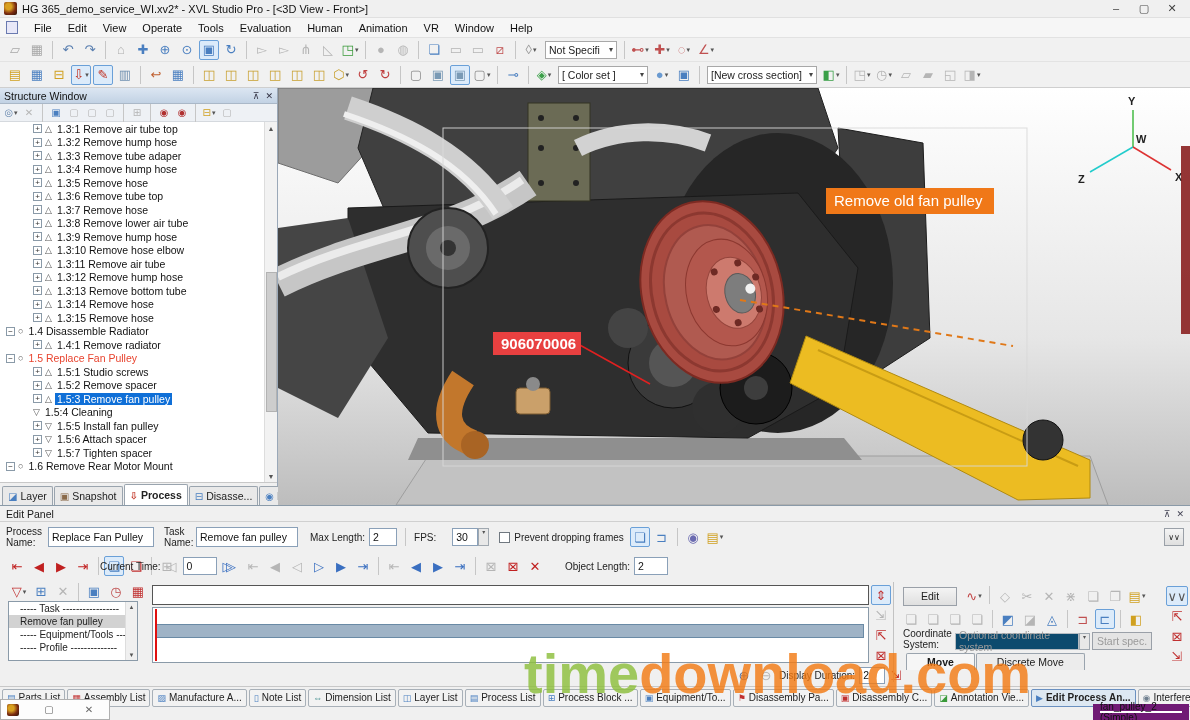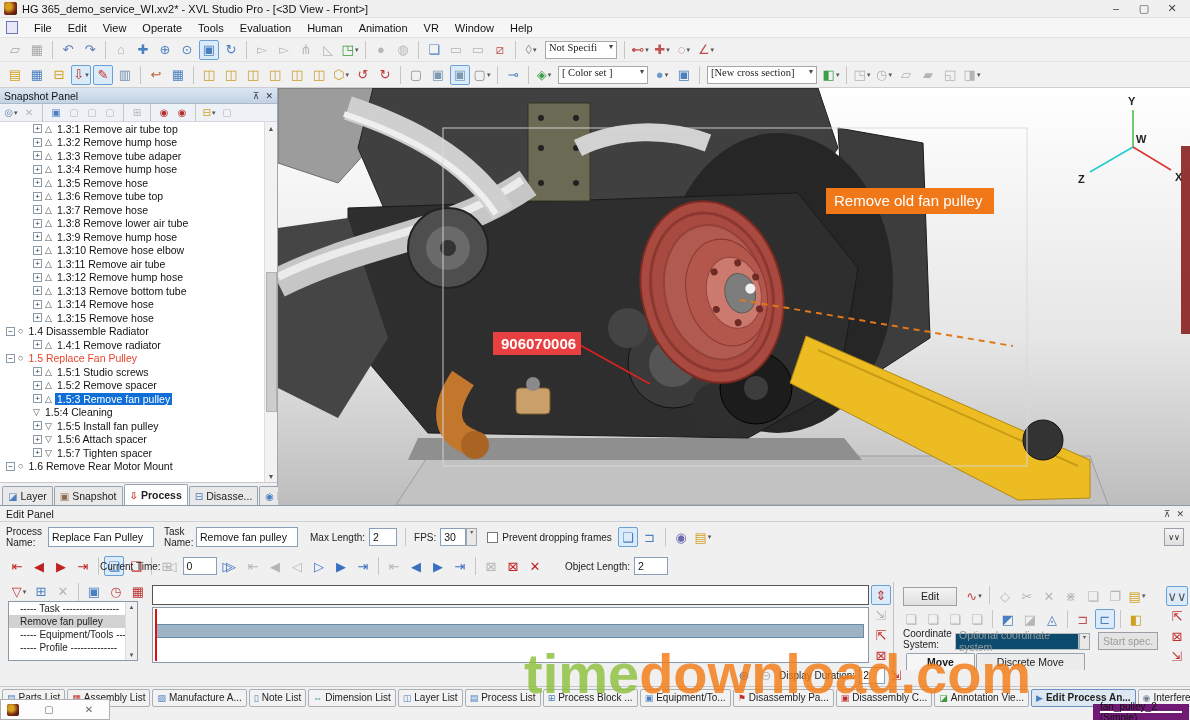--- a/index.html
+++ b/index.html
@@ -19,21 +19,21 @@
 
   
   .toolbar { position:absolute; left:0; width:1190px; background:#f1f1f1; display:flex; align-items:center; padding-left:4px; }
   #toolbar1 { top:38px; height:24px; border-bottom:1px solid #e3e3e3; }
   #toolbar2 { top:62px; height:26px; border-bottom:1px solid #cfcfcf; }
   .tb-ic { display:inline-flex; align-items:center; justify-content:center; min-width:20px; height:20px; margin:0 1px; font-size:13px; border:1px solid transparent; border-radius:2px; position:relative; }
   .tb-ic.boxed { border:1px solid #6aa0d8; background:#dcebfa; }
   .tb-ic.dis { color:#b5b5b5 !important; }
   .tb-ic .dd { font-size:7px; color:#555; margin-left:1px; }
   .tb-sep { width:1px; height:18px; background:#c6c6c6; margin:0 4px; }
-  .tb-sel { height:18px; background:#fff; border:1px solid #a8a8a8; font-size:10.5px; display:inline-flex; align-items:flex-start; justify-content:space-between; padding:0 3px; margin:4px 3px; color:#222;font-family:Liberation Serif, serif; }
+  .tb-sel { height:18px; background:#fff; border:1px solid #a8a8a8; font-size:10.5px; display:inline-flex; align-items:center; justify-content:space-between; padding:0 3px; margin:4px 3px; color:#222; }
   .tb-sel .arr { font-size:8px; color:#444; margin-left:4px; }
 
   
   #structure-panel { position:absolute; left:0; top:88px; width:278px; height:417px; background:#f0f0f0; border-right:1px solid #9aa8b8; }
   #sp-header { height:16px; background:linear-gradient(#dce6f2,#c2d2e4); border-bottom:1px solid #aab8c8; display:flex; align-items:center; padding:0 4px; font-size:10.5px; }
   #sp-header .ttl { flex:1; color:#111; }
   #sp-header .hic { color:#334; font-size:9px; margin-left:6px; }
   #sp-toolbar { height:18px; background:#eef1f5; border-bottom:1px solid #d5d9de; display:flex; align-items:center; padding-left:2px; }
   #sp-toolbar .tb-ic { min-width:16px; height:15px; font-size:10px; }
   #tree { height:361px; background:#fff; overflow:hidden; position:relative; border-bottom:1px solid #c8c8c8; }
@@ -211,21 +211,21 @@
       <span class="tb-ic dis" style="color: rgb(181, 181, 181);">◳<span class="dd">▾</span></span>
       <span class="tb-ic dis" style="color: rgb(181, 181, 181);">◷<span class="dd">▾</span></span>
       <span class="tb-ic dis" style="color: rgb(181, 181, 181);">▱</span>
       <span class="tb-ic dis" style="color: rgb(181, 181, 181);">▰</span>
       <span class="tb-ic dis" style="color: rgb(181, 181, 181);">◱</span>
       <span class="tb-ic dis" style="color: rgb(181, 181, 181);">◨<span class="dd">▾</span></span>
     </div>
 
   <div id="structure-panel">
     <div id="sp-header">
-      <span class="ttl">Snapshot Panel</span>
+      <span class="ttl">Structure Window</span>
       <span class="hic">⊼</span>
       <span class="hic">✕</span>
     </div>
     <div id="sp-toolbar">
         <span class="tb-ic" style="color: rgb(106, 138, 176);">◎<span class="dd">▾</span></span>
         <span class="tb-ic dis" style="color: rgb(181, 181, 181);">✕</span>
         <div class="tb-sep"></div>
         <span class="tb-ic" style="color: rgb(74, 127, 192);">▣</span>
         <span class="tb-ic dis" style="color: rgb(181, 181, 181);">▢</span>
         <span class="tb-ic dis" style="color: rgb(181, 181, 181);">▢</span>
@@ -508,21 +508,21 @@
 
     <div class="ep-row" style="left:6px; top:18px; height:26px;">
       <div class="ep-label" style="width:42px;">Process Name:</div>
       <div class="ep-input" style="width:106px; height:20px;">Replace Fan Pulley</div>
       <div class="ep-label" style="width:32px; margin-left:10px;">Task Name:</div>
       <div class="ep-input" style="width:102px; height:20px;">Remove fan pulley</div>
       <div class="ep-label" style="margin-left:12px;">Max Length:</div>
       <div class="ep-input" style="width:28px; height:18px; margin-left:4px;">2</div>
       <div class="tb-sep" style="margin:0 8px;"></div>
       <div class="ep-label">FPS:</div>
-      <div class="ep-input" style="width:26px; height:18px; margin-left:4px;">30</div>
+      <div class="ep-input" style="width:26px; height:18px; margin-left:16px;">30</div>
       <div class="spin" style="height:18px;">▾</div>
       <div class="chk" style="margin-left:10px;"></div>
       <div class="ep-label">Prevent dropping frames</div>
       <span class="tb-ic boxed" style="margin-left:6px; color:#4a7fc0;">❏</span>
       <span class="tb-ic" style="color:#4a7fc0;">⊐</span>
       <div class="tb-sep"></div>
       <span class="tb-ic" style="color:#6a6ab0;">◉</span>
       <span class="tb-ic" style="color:#d0a020;">▤<span class="dd">▾</span></span>
     </div>
     <div class="btn" style="position:absolute; left:1164px; top:22px; width:20px; height:18px; font-size:8px;">∨∨</div>
@@ -642,21 +642,21 @@
         <div class="tb-sep"></div>
         <span class="tb-ic" style="color: rgb(192, 80, 80);">⊐</span>
         <span class="tb-ic boxed" style="color: rgb(74, 127, 192);">⊏</span>
         <div class="tb-sep"></div>
         <span class="tb-ic" style="color: rgb(208, 160, 32);">◧</span>
       </div>
     <div class="ep-label" style="position:absolute; left:903px; top:122px; width:50px;">Coordinate System:</div>
     <div class="ep-row" style="left:955px; top:126px;">
       <div class="ep-input" style="width:124px; height:17px; color:#9a9a9a; background:#0c4a6e; border-color:#b5bcc2;">Optional coordinate system</div>
       <div class="spin" style="height:17px;">▾</div>
-      <div class="btn dis" style="width:60px; height:18px; margin-left:8px;">Start spec.</div>
+      <div class="btn dis" style="width:60px; height:18px; margin-left:2px;">Start spec.</div>
     </div>
     <div class="ep-row" style="left:906px; top:147px;" id="move-tabs">
         <div class="mini-tab active">Move</div>
         <div class="mini-tab">Discrete Move</div>
       </div>
 
     <div class="vstrip" style="left:1166px; top:80px; width:22px;">
         <span class="tb-ic boxed" style="color: rgb(85, 85, 85);">∨∨</span>
         <span class="tb-ic" style="color: rgb(192, 48, 48);">⇱</span>
         <span class="tb-ic" style="color: rgb(192, 48, 48);">⊠</span>

